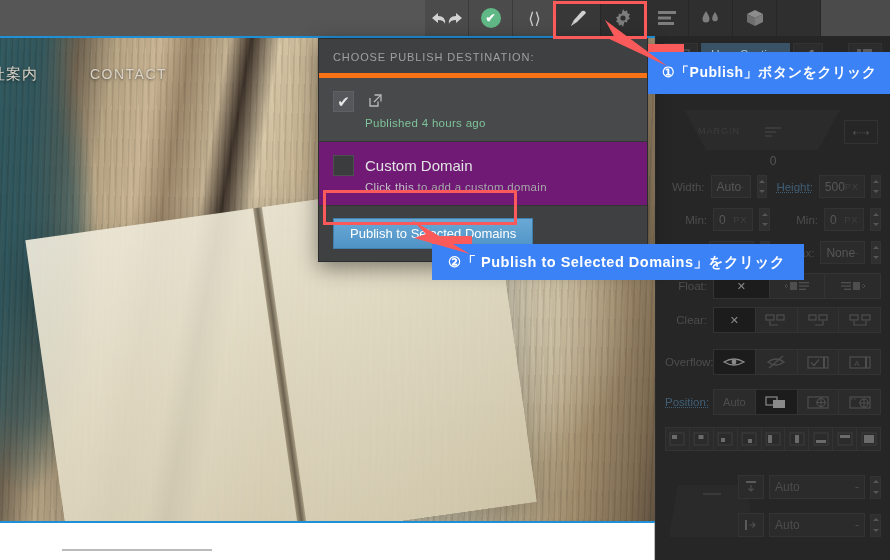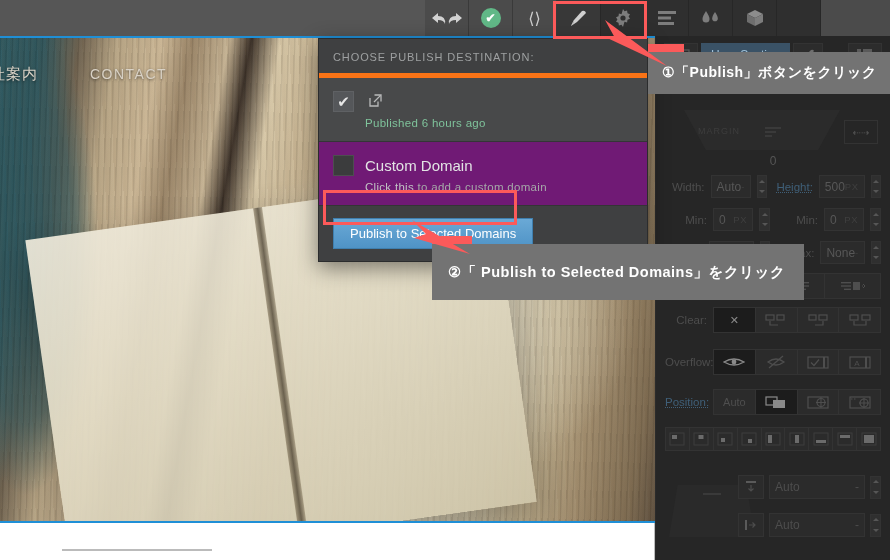--- a/index.html
+++ b/index.html
@@ -220,26 +220,26 @@
              box-shadow: 0 4px 0 -1px #3a3a3a, 0 8px 0 -2px #3a3a3a; }
   .bt-row { position: absolute; right: 0; display: flex; align-items: center; gap: 5px; }
   .bt-row.one { top: 16px; } .bt-row.two { top: 54px; }
   .bt-ico { width: 26px; height: 24px; background: #2b2b2b; border: 1px solid #333;
             display: flex; align-items: center; justify-content: center; color: #4d4d4d; font-size: 11px; }
   .bt-field { width: 96px; height: 24px; background: #2b2b2b; border: 1px solid #333;
               display: flex; align-items: center; justify-content: space-between; padding: 0 5px; color: #4d4d4d; font-size: 12px; }
 
   
   .callout {
-    position: absolute; background: #737373; color: #ffffff;
+    position: absolute; background: #3b82f6; color: #ffffff;
     font-weight: bold; display: flex; align-items: center;
     z-index: 60; letter-spacing: .5px;
   }
   .callout-1 { left: 648px; top: 52px; width: 242px; height: 42px; padding-left: 14px; font-size: 14px; }
-  .callout-2 { left: 432px; top: 244px; width: 372px; height: 56px; padding-left: 16px; font-size: 14.5px; }
+  .callout-2 { left: 432px; top: 244px; width: 372px; height: 36px; padding-left: 16px; font-size: 14.5px; }
   .notch { position: absolute; background: #fb5a5a; z-index: 59; }
   .notch-1 { left: 648px; top: 44px; width: 36px; height: 10px; }
   .notch-2 { left: 432px; top: 236px; width: 40px; height: 10px; }
   .arrow { position: absolute; z-index: 61; }
   .arrow-1 { left: 601px; top: 10px; width: 66px; height: 58px; }
   .arrow-2 { left: 408px; top: 216px; width: 66px; height: 40px; }
 </style>
 </head>
 <body>
 
@@ -323,21 +323,21 @@
       <div class="pp-line">
         <span class="cbx">✔</span>
         <span class="ext-ico">
           <svg width="13" height="13" viewBox="0 0 13 13">
               <path d="M1 4 L1 12 L9 12 L9 7.5" fill="none" stroke="#b9babb" stroke-width="1.3"></path>
               <path d="M5.5 1 L12 1 L12 7.5" fill="none" stroke="#b9babb" stroke-width="1.3"></path>
               <path d="M5 8 L11.6 1.4" stroke="#b9babb" stroke-width="1.3"></path>
             </svg>
         </span>
       </div>
-      <div class="pp-sub">Published 6 hours ago</div>
+      <div class="pp-sub">Published 4 hours ago</div>
     </div>
 
     <div class="pp-row alt">
       <div class="pp-line">
         <span class="cbx empty"></span>
         <span class="pp-domain">Custom Domain</span>
       </div>
       <div class="pp-sub2">
         <u>Click this</u><span> to add a custom domain</span>
       </div>

